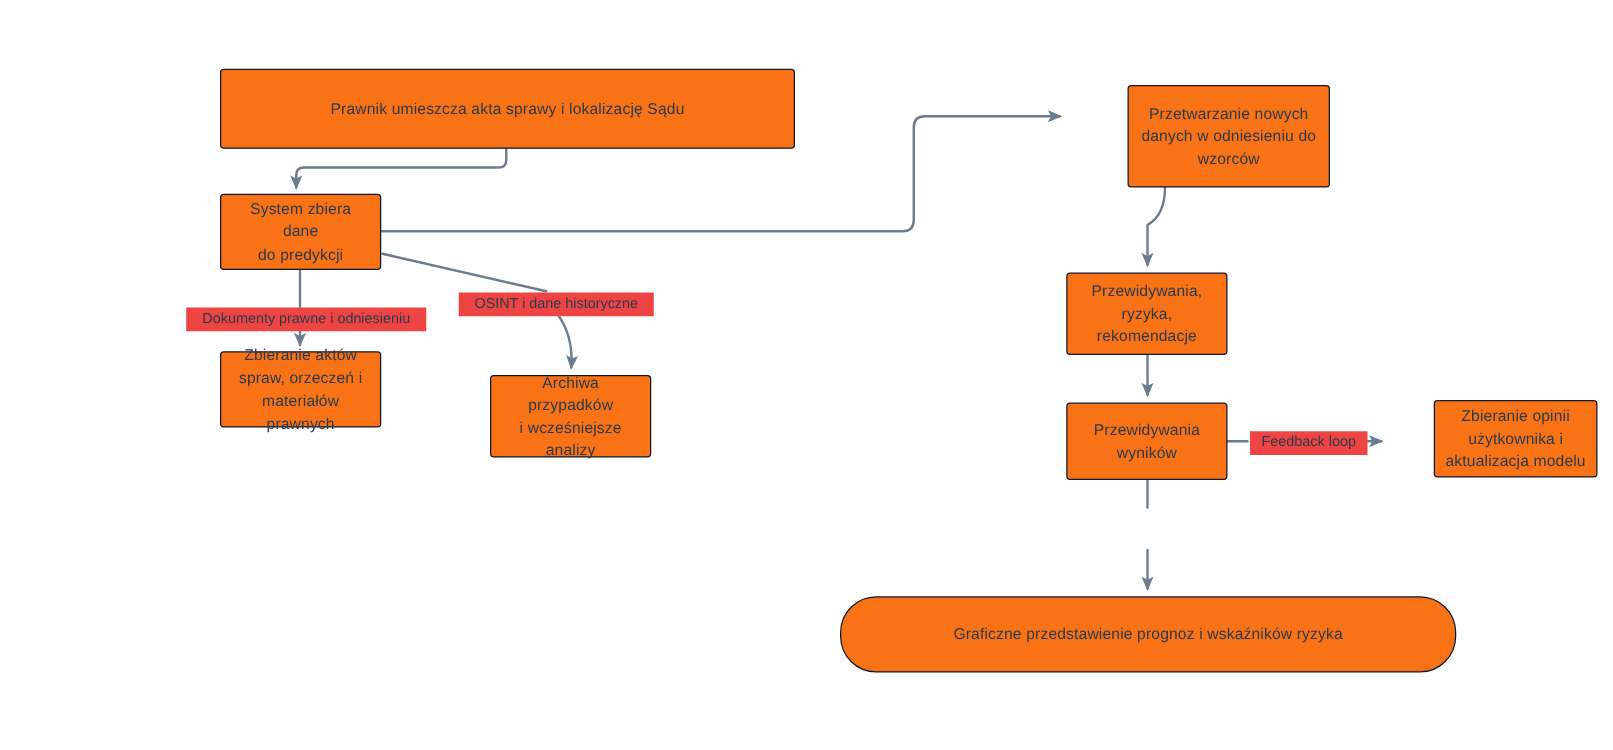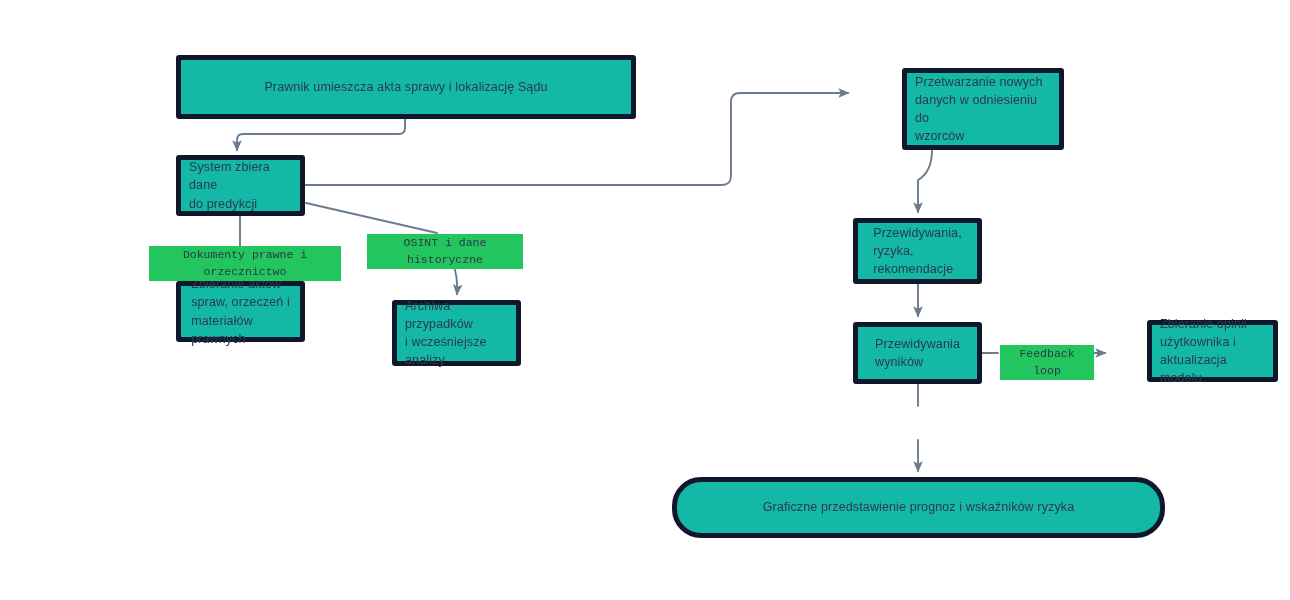--- a/index.html
+++ b/index.html
@@ -22,45 +22,45 @@
   svg.flow-canvas {
     position: absolute;
     top: 0;
     left: 0;
     width: 1290px;
     height: 600px;
   }
   .node-box {
     position: absolute;
     box-sizing: border-box;
-    border: 5px solid #0f172a;
+    border: 1px solid #0f172a;
     border-radius: 3px;
-    background: #14b8a6;
+    background: #f97316;
     display: flex;
     align-items: center;
     justify-content: center;
+    text-align: center;
   }
   .node-label {
     color: #2b3a4a;
     font-size: 12.5px;
     line-height: 1.45;
     letter-spacing: 0.01em;
     white-space: pre-line;
     padding: 0 8px;
   }
   .edge-label {
     position: absolute;
     color: #2b3a4a;
     font-size: 11.5px;
     line-height: 1.45;
     text-align: center;
     white-space: pre-line;
-    background: #22c55e;
+    background: #ef4444;
     padding: 1px 3px;
-    font-family: Liberation Mono, monospace;
   }
 </style>
 </head>
 <body>
 
 <div id="diagram-root">
 
   <svg class="flow-canvas" viewBox="0 0 1290 600" xmlns="http://www.w3.org/2000/svg">
     <defs>
       <marker id="arrowhead" viewBox="0 0 10 10" refX="8.5" refY="5" markerWidth="6" markerHeight="6" orient="auto-start-reverse">
@@ -134,20 +134,20 @@
   <div class="node-box" style="left:1110px; top:320px; width:131px; height:62px;margin-left:37px;">
     <span class="node-label">Zbieranie opinii
 użytkownika i
 aktualizacja modelu</span>
   </div>
 
   <div class="node-box" style="left:672px; top:477px; width:493px; height:61px;border-radius:29px;">
     <span class="node-label">Graficzne przedstawienie prognoz i wskaźników ryzyka</span>
   </div>
 
-  <div class="edge-label" style="left:149px; top:246px; width:186px;">Dokumenty prawne i orzecznictwo</div>
+  <div class="edge-label" style="left:149px; top:246px; width:186px;">Dokumenty prawne i odniesieniu</div>
 
   <div class="edge-label" style="left:367px; top:234px; width:150px;">OSINT i dane historyczne</div>
 
   <div class="edge-label" style="left:1000px; top:345px; width:88px;">Feedback loop</div>
 
 
 </div>
 
 </body></html>

